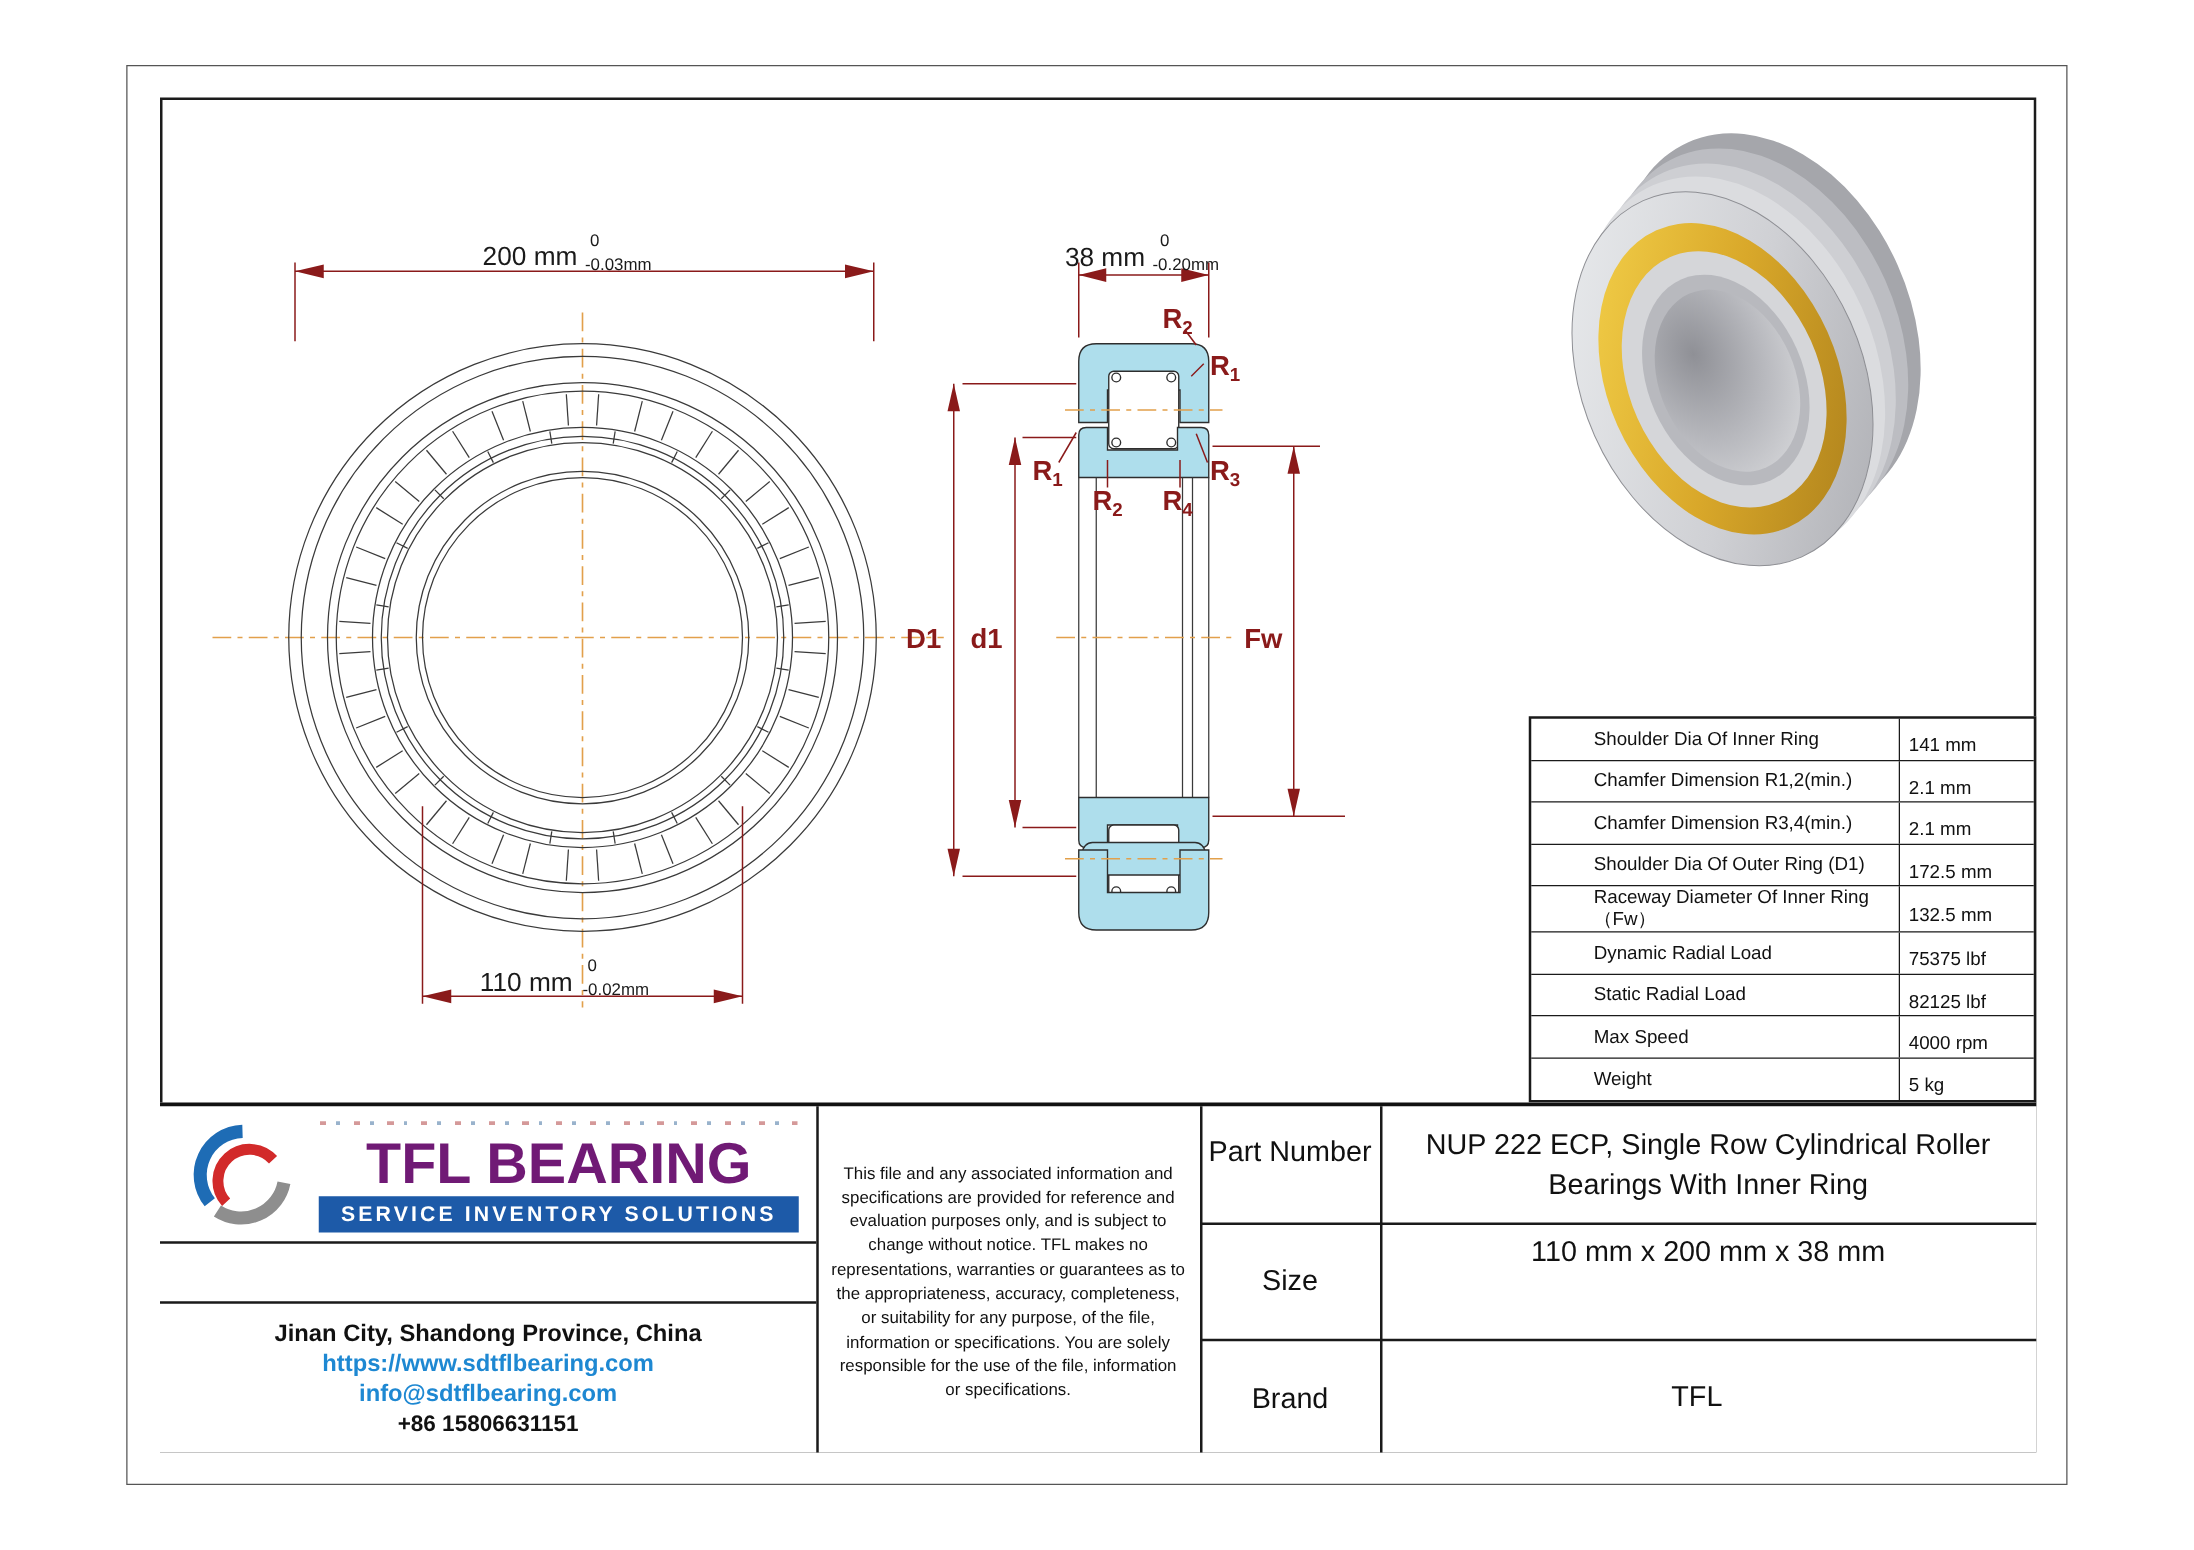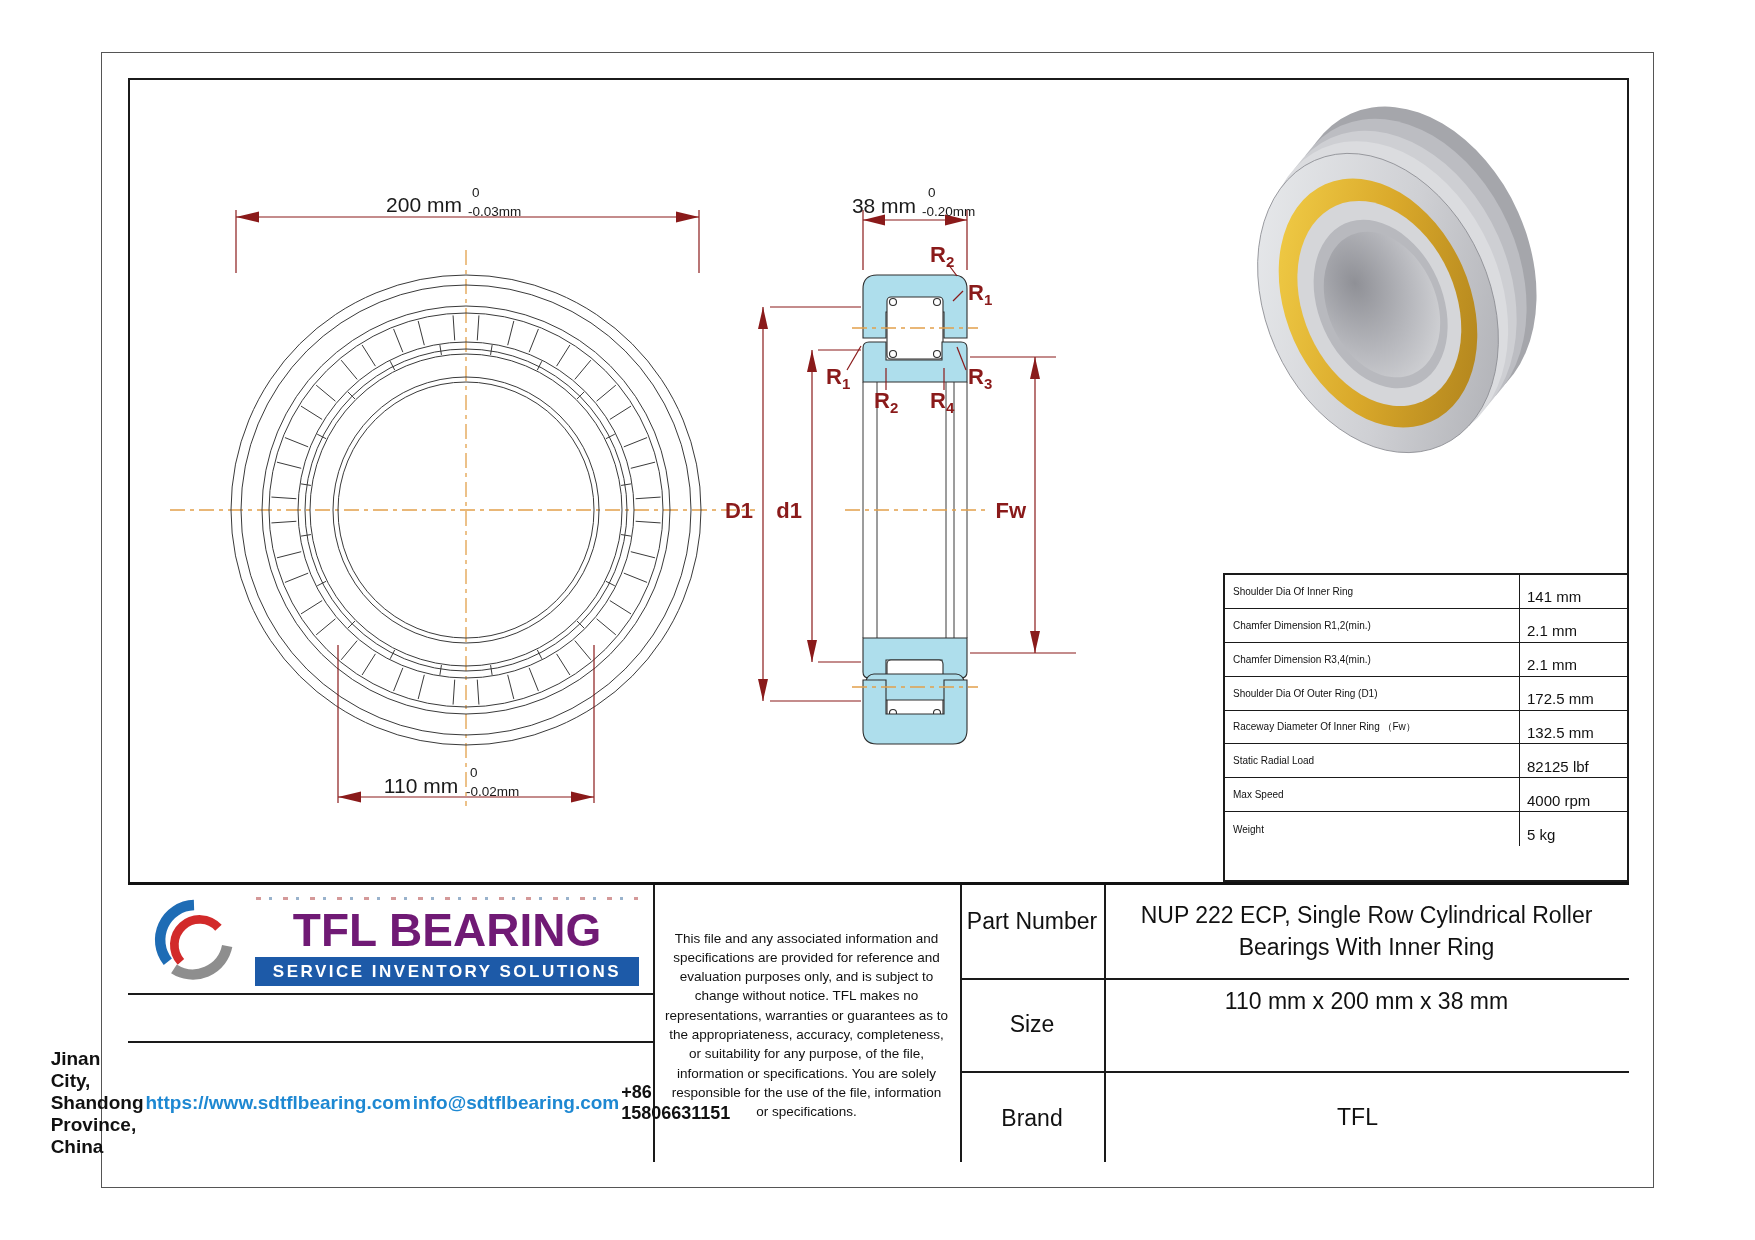--- a/index.html
+++ b/index.html
@@ -26,38 +26,38 @@
   .bluefill{fill:#aedeec;stroke:#2e2e2e;stroke-width:1.1;}
   .whitefill{fill:#ffffff;stroke:#2e2e2e;stroke-width:1.1;}
 
   
   #spec-table{
     left:1223px;top:573px;width:406px;height:309px;border:2px solid #1a1a1a;box-sizing:border-box;
     display:grid;grid-template-rows:repeat(9,1fr);background:#fff;
   }
   .spec-row{display:flex;border-bottom:1px solid #1a1a1a;}
   .spec-row:last-child{border-bottom:none;}
-  .spec-label{flex:1;border-right:1.5px solid #1a1a1a;display:flex;align-items:center;padding-left:8px;font-size:10px;}
+  .spec-label{flex:1;border-right:1.5px solid #1a1a1a;display:flex;align-items:center;padding-left:8px;font-size:15px;margin-left:42px;}
   .spec-value{width:100px;display:flex;align-items:center;padding-left:7px;font-size:15px;margin-top:11px;}
 
   
   #title-block{left:128px;top:882px;width:1501px;height:280px;border-top:3px solid #111;box-sizing:border-box;background:#fff;}
   .vline{position:absolute;top:0;bottom:0;border-left:2px solid #1a1a1a;}
   .hline{position:absolute;border-top:2px solid #1a1a1a;}
 
   
   #logo-cell{left:0;top:0;width:525px;height:108px;}
   #logo-ticks{left:128px;top:12px;width:382px;height:3px;opacity:.5;
     background:repeating-linear-gradient(90deg,#a33 0 5px,transparent 5px 13px,#369 13px 16px,transparent 16px 27px);}
   #logo-title{left:126px;top:18px;width:386px;text-align:center;font-size:46px;font-weight:bold;color:#701a75;letter-spacing:0px;}
   #logo-banner{left:127px;top:72px;width:384px;height:29px;background:#1d5aa8;color:#fff;
     display:flex;align-items:center;justify-content:center;font-size:17px;font-weight:bold;letter-spacing:2.5px;}
   #company-name{left:0;top:108px;width:525px;height:48px;display:flex;align-items:center;justify-content:center;
     font-size:27px;font-weight:bold;}
-  #company-contact{left:0;top:156px;width:525px;height:124px;display:flex;flex-direction:row;
+  #company-contact{left:0;top:156px;width:525px;height:124px;display:flex;flex-direction:column;
     align-items:center;justify-content:center;gap:2px;}
   #company-contact .addr{font-size:19px;font-weight:600;}
   #company-contact .link{font-size:19px;font-weight:600;color:#1e88d2;}
   #company-contact .phone{font-size:18px;font-weight:700;}
 
   #disclaimer-cell{left:525px;top:0;width:307px;height:280px;display:flex;align-items:center;}
   #disclaimer-text{padding:6px 11px;font-size:13.5px;line-height:1.43;text-align:center;font-weight:500;}
 
   .field-label{position:absolute;left:832px;width:144px;display:flex;align-items:center;justify-content:center;font-size:23px;}
   .field-value{position:absolute;left:976px;width:525px;display:flex;align-items:center;justify-content:center;
@@ -283,20 +283,24 @@
   </div>
   <div class="spec-row">
     <div class="spec-label">Shoulder Dia Of Outer Ring (D1)</div>
     <div class="spec-value">172.5 mm</div>
   </div>
   <div class="spec-row">
     <div class="spec-label">Raceway Diameter Of Inner Ring （Fw）</div>
     <div class="spec-value">132.5 mm</div>
   </div>
   <div class="spec-row">
+    <div class="spec-label">Dynamic Radial Load</div>
+    <div class="spec-value">75375 lbf</div>
+  </div>
+  <div class="spec-row">
     <div class="spec-label">Static Radial Load</div>
     <div class="spec-value">82125 lbf</div>
   </div>
   <div class="spec-row">
     <div class="spec-label">Max Speed</div>
     <div class="spec-value">4000 rpm</div>
   </div>
   <div class="spec-row">
     <div class="spec-label">Weight</div>
     <div class="spec-value">5 kg</div>

